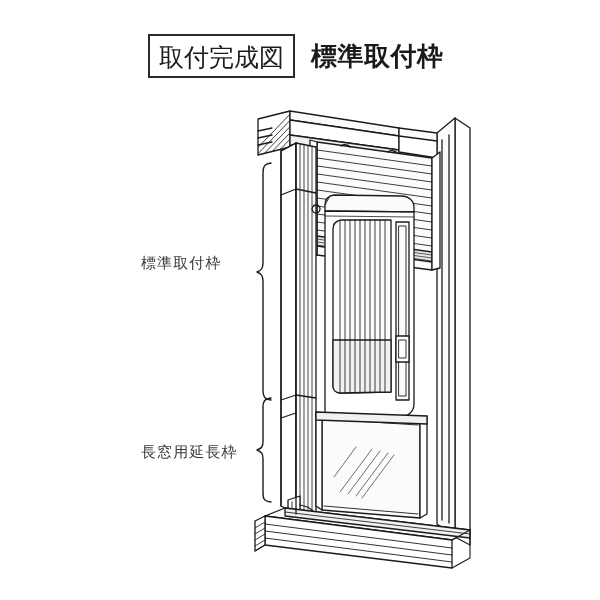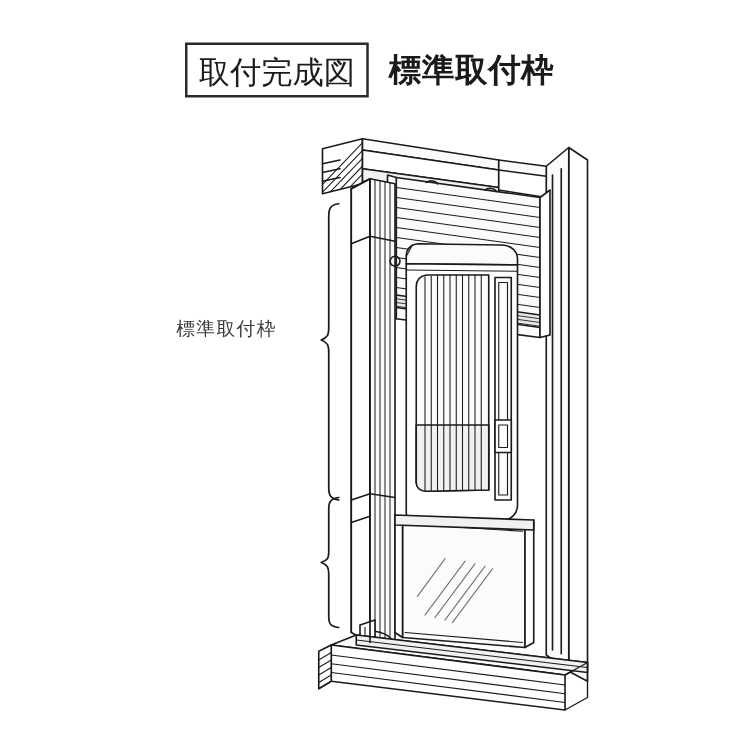--- a/index.html
+++ b/index.html
@@ -76,20 +76,21 @@
 <body>
 
 <div id="page">
 
   <div class="header-row">
     <div class="tag-box">取付完成図</div>
     <div class="header-title">標準取付枠</div>
   </div>
 
   <div class="callout" id="callout-standard">標準取付枠</div>
+  <div class="callout" id="callout-extension">長窓用延長枠</div>
 
   <svg id="drawing" width="600" height="600" viewBox="0 0 600 600">
 
     <g stroke="#1b1b1b" stroke-width="1.3" fill="none" stroke-linejoin="round" stroke-linecap="round">
 
       <g stroke-width="1.4">
         <path d="M 271 163
                  C 264 164, 263 167, 263 173
                  L 263 262
                  C 263 268, 262 270, 257 272

